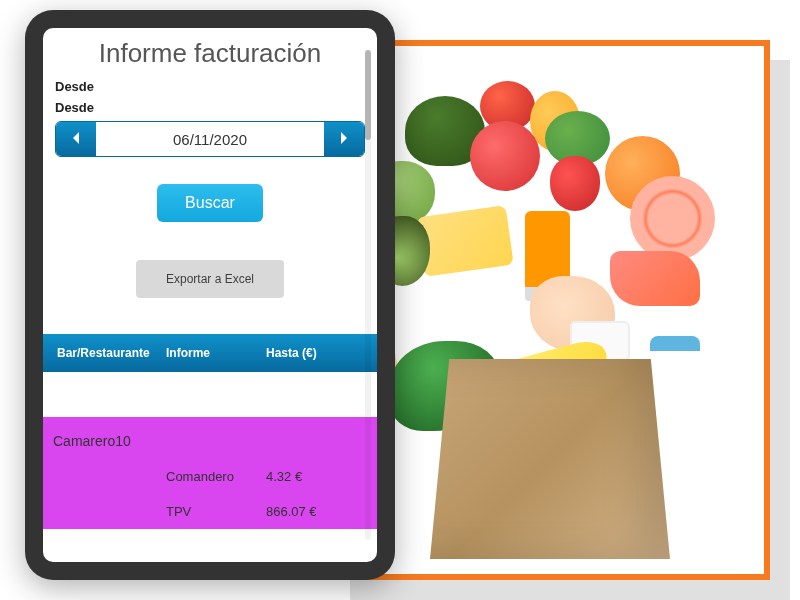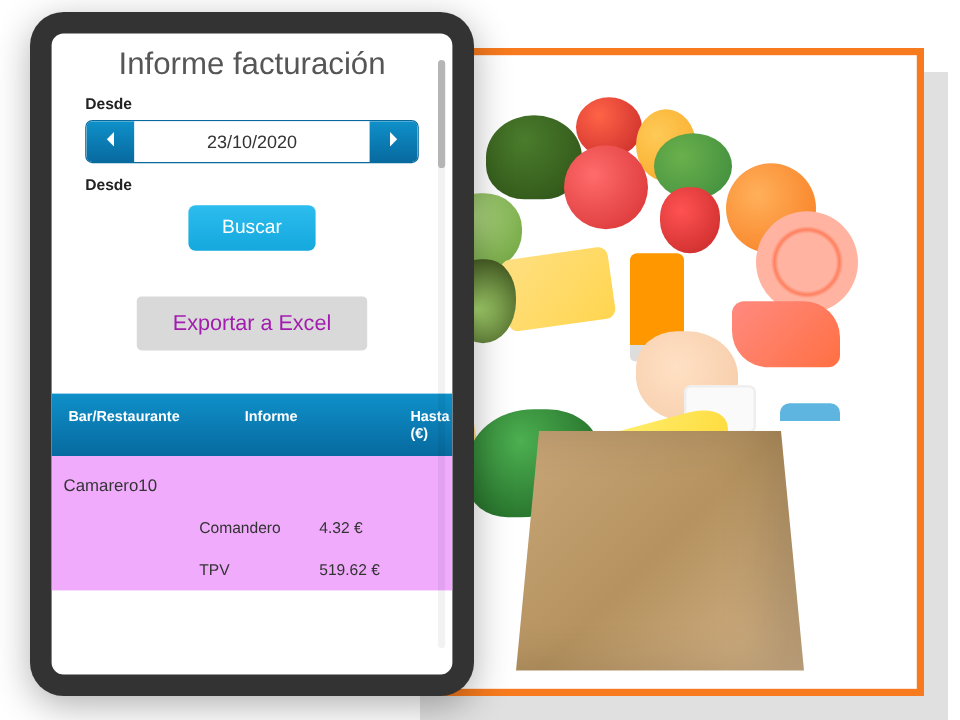--- a/index.html
+++ b/index.html
@@ -96,21 +96,21 @@
       display: flex;
       flex-direction: column;
     }
     .title {
       font-size: 26px;
       font-weight: 300;
       color: #565656;
       text-align: center;
       padding: 10px 0 8px;
     }
-    .form-area { padding: 0 28px; }
+    .form-area { padding: 0 12px; }
     .field-label {
       font-size: 13px;
       font-weight: bold;
       color: #222;
       margin: 2px 0 6px;
     }
     .date-picker {
       display: flex;
       align-items: stretch;
       height: 36px;
@@ -132,62 +132,62 @@
       flex: 1;
       display: flex;
       align-items: center;
       justify-content: center;
       font-size: 15px;
       color: #333;
       background: #fff;
     }
     .search-btn {
       display: block;
-      margin: 10px auto 0;
+      margin: 27px auto 0;
       padding: 10px 28px;
       background: linear-gradient(180deg, #2dbdee, #14a8de);
       color: #fff;
       font-size: 16px;
       border: none;
       border-radius: 6px;
       cursor: pointer;
     }
     .export-btn {
       display: block;
       margin: 38px auto 0;
       padding: 12px 30px;
       background: #d9d9d9;
-      color: #a21caf;
-      font-size: 18px;
+      color: #404040;
+      font-size: 12px;
       border: none;
       border-radius: 4px;
       cursor: pointer;
     }
     .table-area {
       margin-top: 36px;
       flex: 1;
       display: flex;
       flex-direction: column;
     }
     .table-header {
       background: linear-gradient(180deg, #0f90c9, #076a9f);
       color: #fff;
       display: flex;
       padding: 12px 8px;
       font-size: 12px;
       font-weight: bold;
-      gap: 38px;
     }
     .col-bar { flex: 0 0 115px; padding-left: 6px; }
     .col-term { flex: 0 0 100px; }
     .col-total { flex: 1; text-align: left; }
     .table-body {
-      background: #f0abfc;
+      background: #d946ef;
       font-size: 13px;
       color: #333;
+      margin-top: 45px;
     }
     .group-row {
       padding: 16px 10px 10px;
       font-size: 14px;
     }
     .data-row {
       display: flex;
       padding: 10px 8px;
     }
     .scroll-track {
@@ -238,35 +238,35 @@
 </div>
 
 <div class="tablet">
   <div class="tablet-screen">
 
     <div class="title">Informe facturación</div>
 
     <div class="form-area">
 
       <div class="field-label">Desde</div>
+
+      <div class="field-label">Desde</div>
       <div class="date-picker">
         <div class="dp-btn">
           <span><svg viewBox="0 0 10 12">
                 <path d="M8 0 L2 6 L8 12 Z"></path>
               </svg></span>
         </div>
-        <div class="dp-value">23/10/2020</div>
+        <div class="dp-value">06/11/2020</div>
         <div class="dp-btn">
           <span><svg viewBox="0 0 10 12">
                 <path d="M2 0 L8 6 L2 12 Z"></path>
               </svg></span>
         </div>
       </div>
-
-      <div class="field-label">Desde</div>
 
       <button class="search-btn">Buscar</button>
 
       <button class="export-btn">Exportar a Excel</button>
     </div>
 
     <div class="table-area">
       <div class="table-header">
         <div class="col-bar">Bar/Restaurante</div>
         <div class="col-term">Informe</div>
@@ -275,21 +275,21 @@
       <div class="table-body">
         <div class="group-row">Camarero10</div>
         <div class="data-row">
           <div class="col-bar"></div>
           <div class="col-term">Comandero</div>
           <div class="col-total">4.32 €</div>
         </div>
         <div class="data-row">
           <div class="col-bar"></div>
           <div class="col-term">TPV</div>
-          <div class="col-total">519.62 €</div>
+          <div class="col-total">866.07 €</div>
         </div>
       </div>
     </div>
 
   </div>
   <div class="scroll-track">
     <div class="scroll-thumb"></div>
   </div>
 </div>
 

